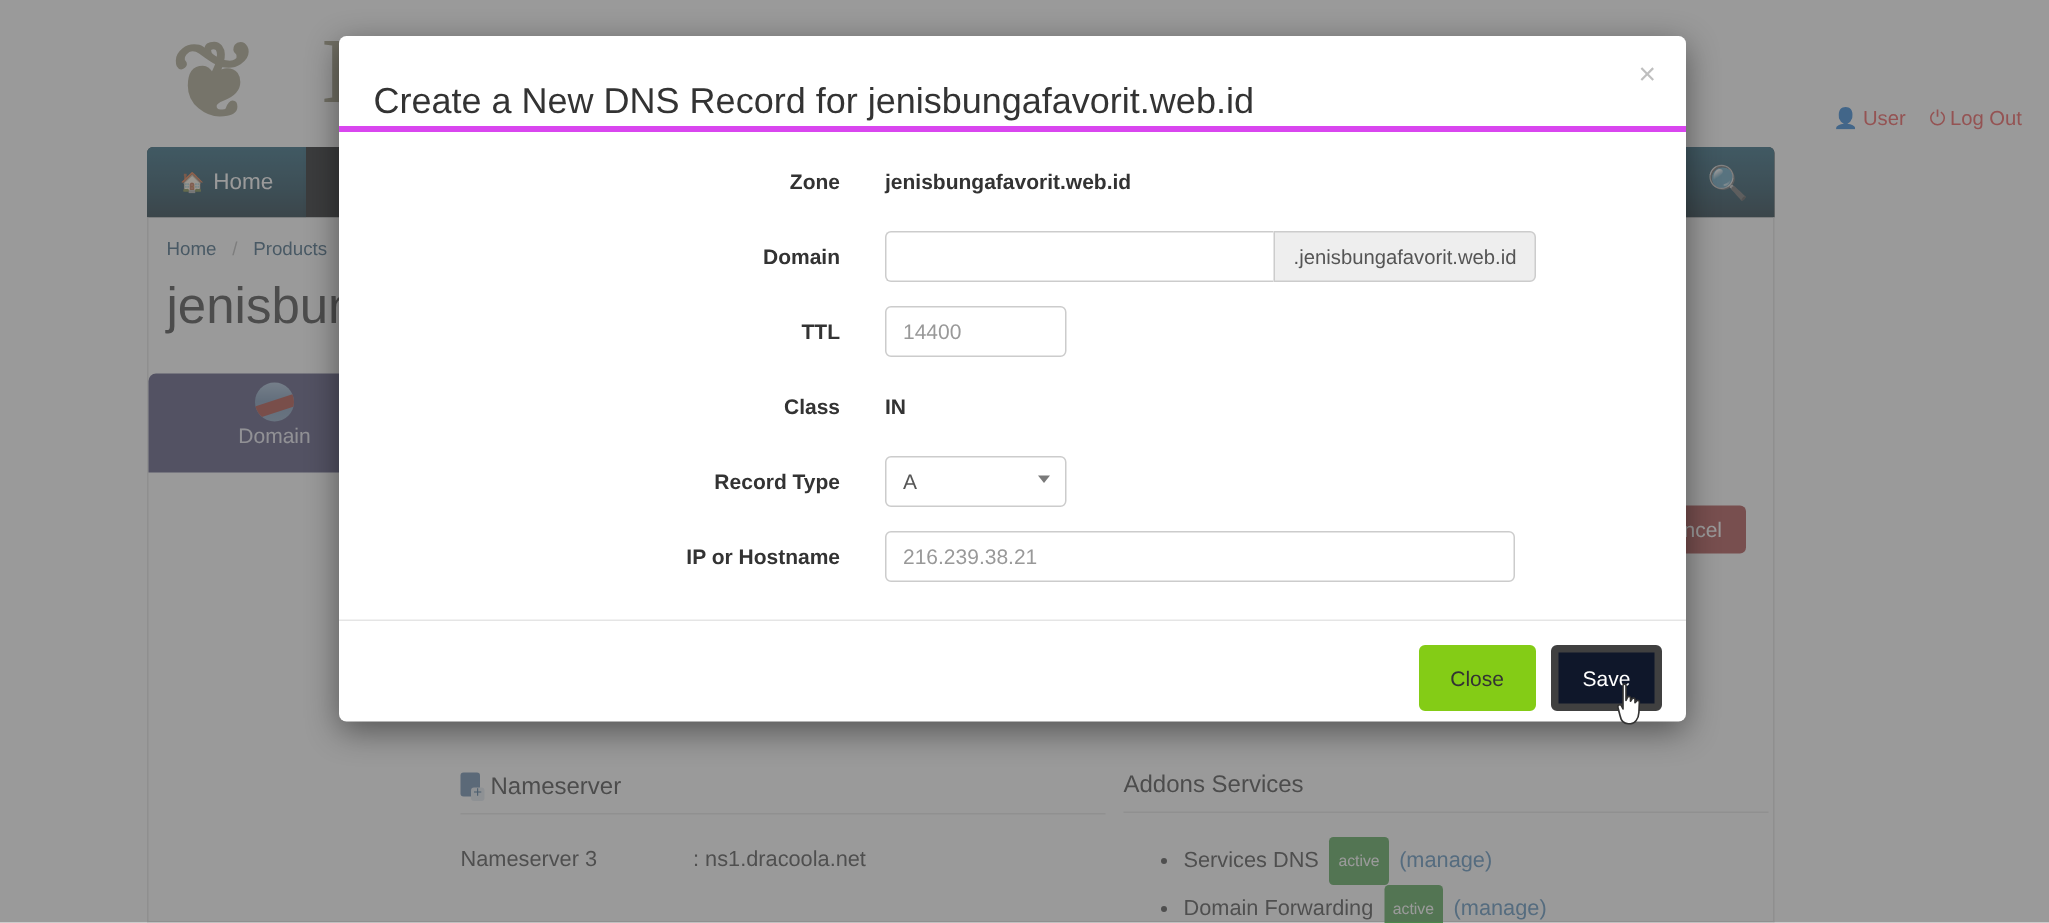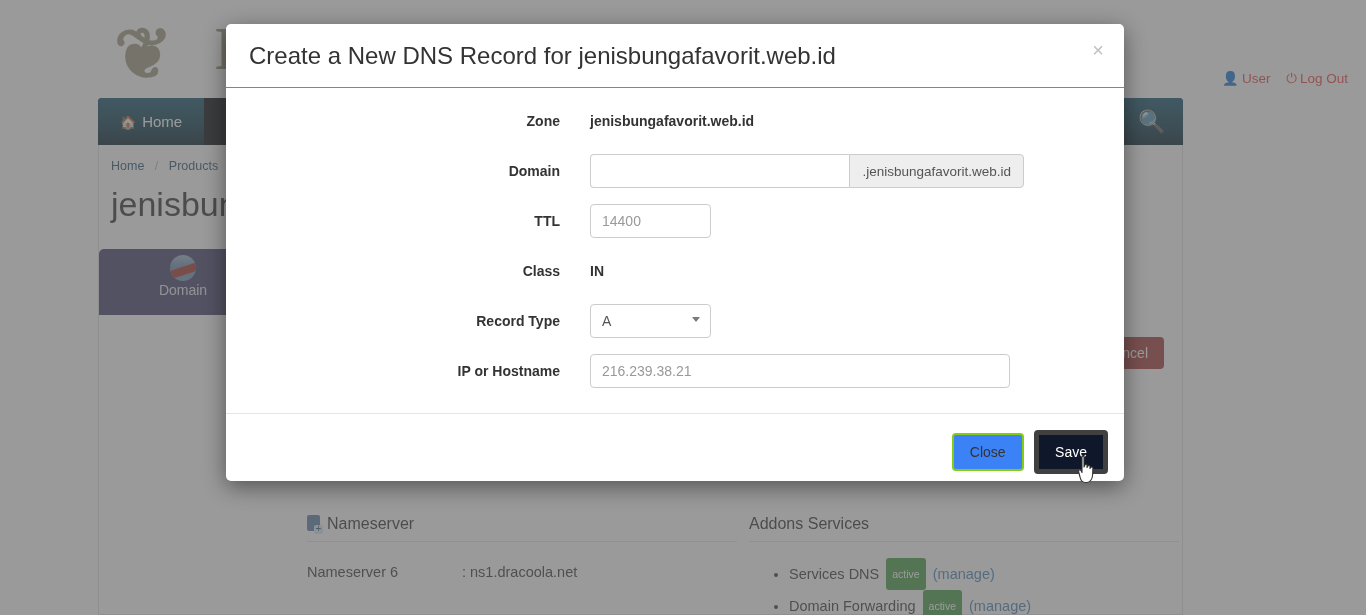--- a/index.html
+++ b/index.html
@@ -235,22 +235,22 @@
     position: absolute;
     left: 226px; top: 24px;
     width: 898px; height: 457px;
     background: #ffffff;
     border-radius: 5px;
     box-shadow: 0 6px 22px rgba(0,0,0,0.45);
   }
   .modal-header {
     position: relative;
     height: 64px;
-    border-bottom: 1px solid #d946ef;
-    padding: 0 18px;
+    border-bottom: 4px solid #d946ef;
+    padding: 12px 18px;
   }
   .modal-title {
     margin: 0;
     font-size: 24px;
     font-weight: 400;
     color: #333333;
     line-height: 64px;
     padding-left: 5px;
     white-space: nowrap;
   }
@@ -364,22 +364,22 @@
   }
   .btn {
     font-family: "Liberation Sans", sans-serif;
     font-size: 14px;
     border-radius: 4px;
     padding: 9px 16px;
     margin-left: 6px;
     cursor: pointer;
   }
   .btn-close {
-    background: #3b82f6;
-    border: 2px solid #84cc16;
+    background: #84cc16;
+    border: 5px solid #84cc16;
     color: #333333;
     text-align: right;
   }
   .btn-save {
     background: #0f172a;
     border: 5px solid #404040;
     color: #ffffff;
   }
 
   
@@ -440,21 +440,21 @@
     </div>
 
     <button class="cancel-btn">Cancel</button>
 
     <div class="bottom-cols">
       <div class="col-ns">
         <h3 class="sec-head">
           <span class="doc-ic"></span><span>Nameserver</span>
         </h3>
         <div class="ns-row">
-          <span class="lbl">Nameserver 6</span><span class="val">: ns1.dracoola.net</span>
+          <span class="lbl">Nameserver 3</span><span class="val">: ns1.dracoola.net</span>
         </div>
       </div>
 
       <div class="col-ad">
         <h3 class="sec-head">Addons Services</h3>
         <ul class="addon-list">
           <li>
             <span>Services DNS</span>
             <span class="badge-active">active</span>
             <a href="#" class="manage-link">(manage)</a>

